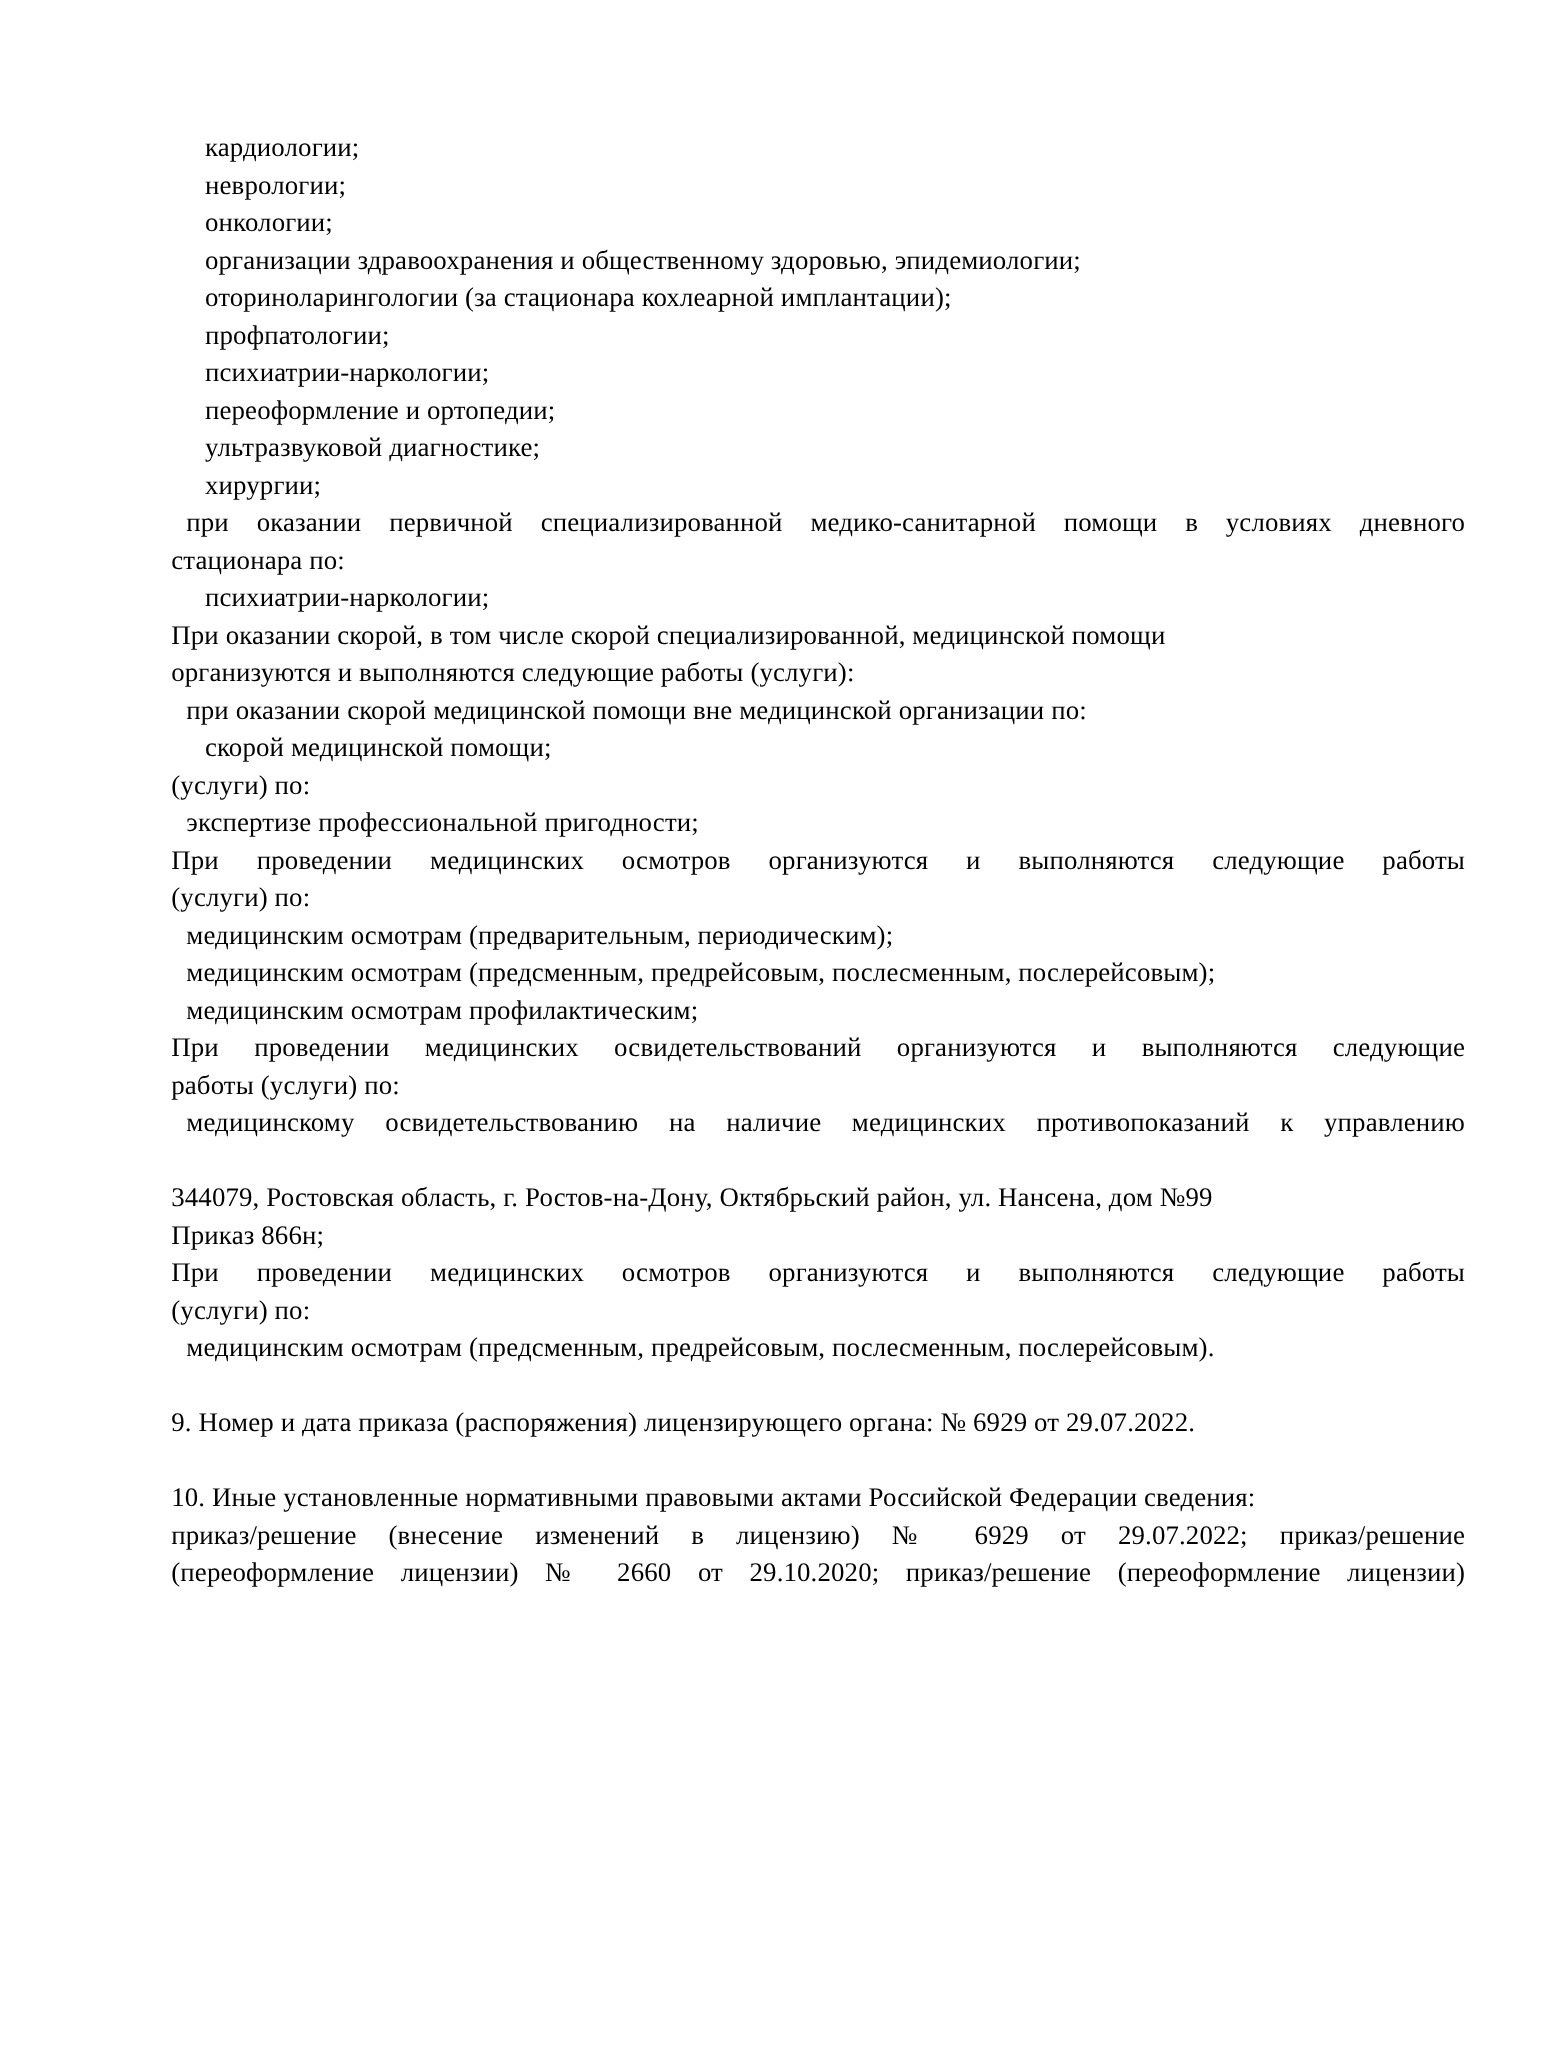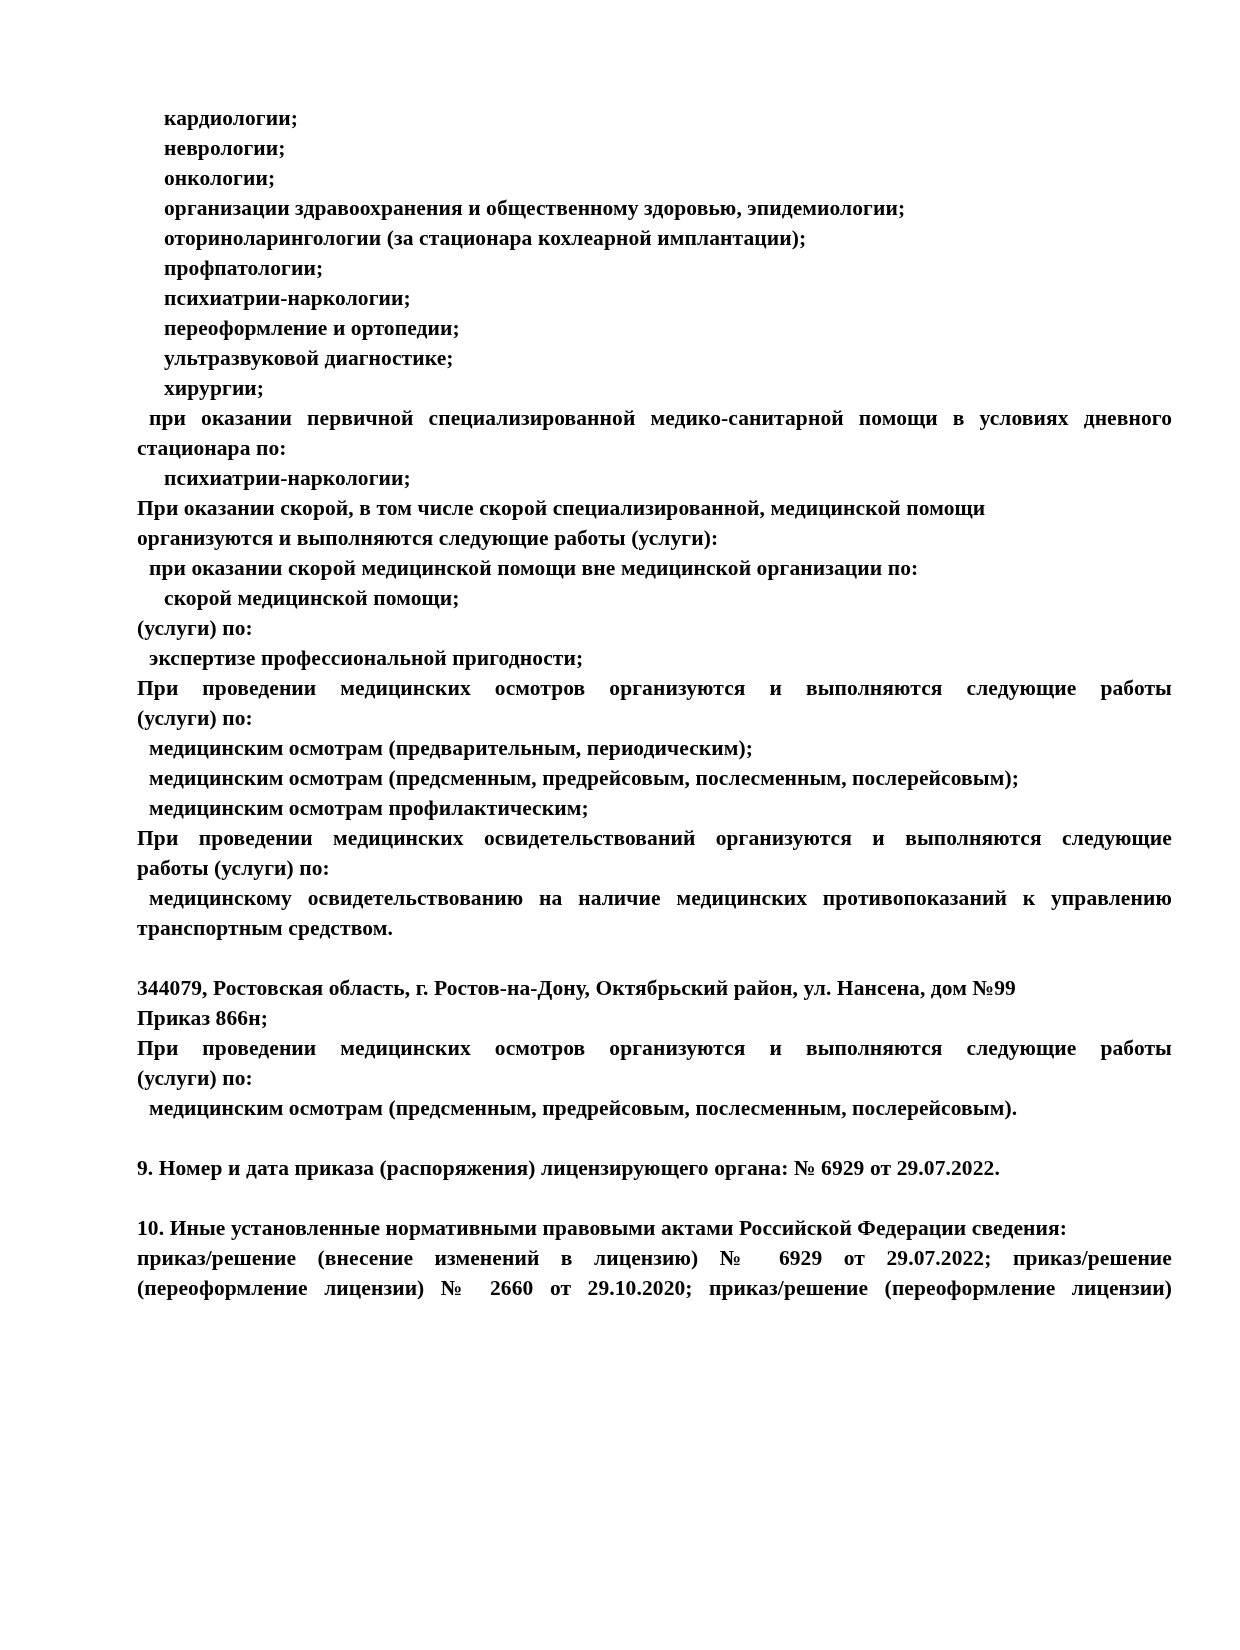--- a/index.html
+++ b/index.html
@@ -10,21 +10,20 @@
     background: #ffffff;
     overflow: hidden;
   }
   .doc-page {
     box-sizing: border-box;
     width: 1240px;
     height: 1650px;
     background: #ffffff;
     color: #000000;
     font-family: "Liberation Serif", "DejaVu Serif", serif;
-    font-weight: bold;
   }
   .doc-body {
     box-sizing: border-box;
     margin-left: 137px;
     width: 1035px;
     padding-top: 103px;
   }
   .line {
     font-size: 21.5px;
     line-height: 30px;
@@ -66,21 +65,20 @@
       <div class="line">(услуги) по:</div>
       <div class="line indent-1">экспертизе профессиональной пригодности;</div>
       <div class="line j">При проведении медицинских осмотров организуются и выполняются следующие работы</div>
       <div class="line">(услуги) по:</div>
       <div class="line indent-1">медицинским осмотрам (предварительным, периодическим);</div>
       <div class="line indent-1">медицинским осмотрам (предсменным, предрейсовым, послесменным, послерейсовым);</div>
       <div class="line indent-1">медицинским осмотрам профилактическим;</div>
       <div class="line j">При проведении медицинских освидетельствований организуются и выполняются следующие</div>
       <div class="line">работы (услуги) по:</div>
       <div class="line indent-1 j">медицинскому освидетельствованию на наличие медицинских противопоказаний к управлению</div>
-      <div class="line">транспортным средством.</div>
       <div class="line blank"></div>
       <div class="line">344079, Ростовская область, г. Ростов-на-Дону, Октябрьский район, ул. Нансена, дом №99</div>
       <div class="line">Приказ 866н;</div>
       <div class="line j">При проведении медицинских осмотров организуются и выполняются следующие работы</div>
       <div class="line">(услуги) по:</div>
       <div class="line indent-1">медицинским осмотрам (предсменным, предрейсовым, послесменным, послерейсовым).</div>
       <div class="line blank"></div>
       <div class="line">9. Номер и дата приказа (распоряжения) лицензирующего органа: № 6929 от 29.07.2022.</div>
       <div class="line blank"></div>
       <div class="line">10. Иные установленные нормативными правовыми актами Российской Федерации сведения:</div>

